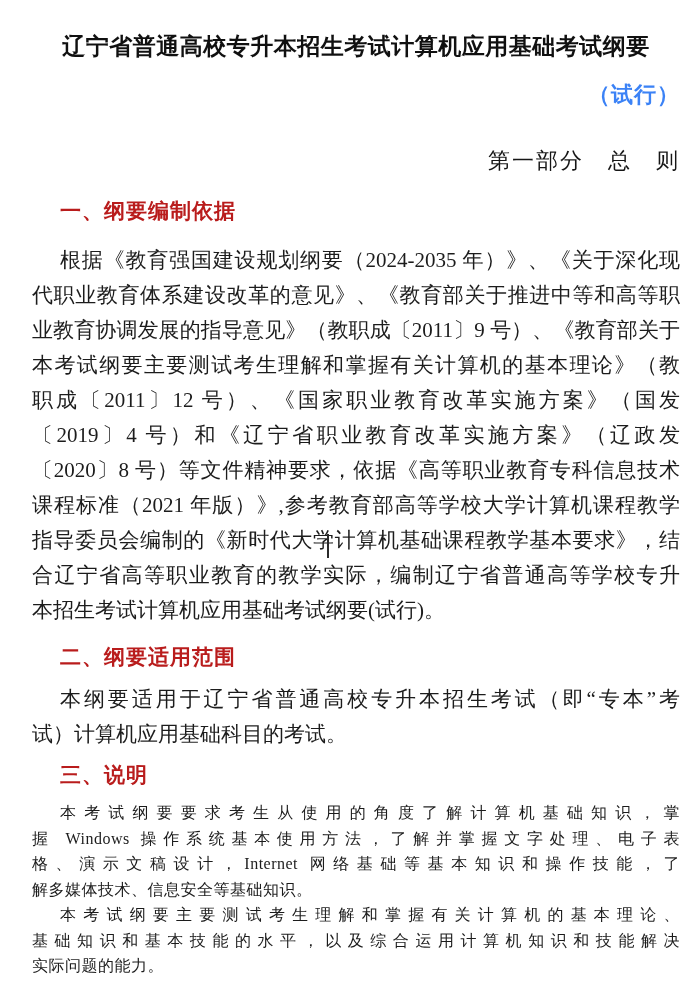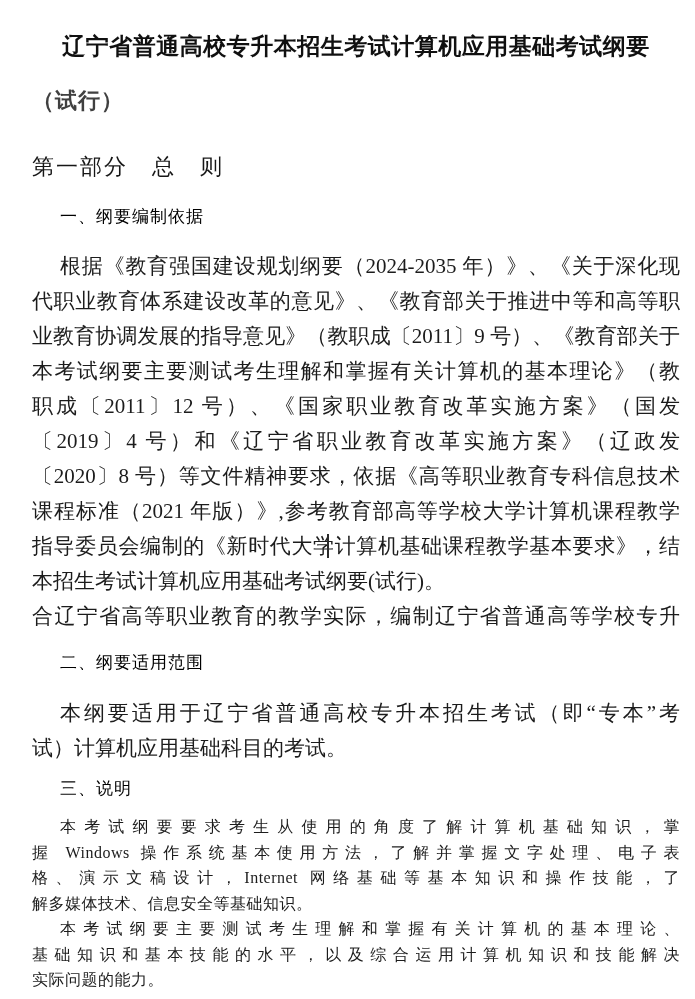--- a/index.html
+++ b/index.html
@@ -15,45 +15,45 @@
     padding: 33px 15px 0 32px;
     background: #ffffff;
   }
   .doc-title {
     text-align: center;
     font-size: 23px; line-height: 28px;
     font-weight: bold; color: #101010;
     letter-spacing: 0.5px;
   }
   .doc-subtitle {
-    margin-top: 27px;
-    text-align: left;
+    margin-top: 21px;
+    text-align: right;
     font-size: 22px; line-height: 26px;
-    font-weight: bold; color: #404040;
+    font-weight: bold; color: #3b82f6;
     letter-spacing: 1px;
   }
   .part-heading {
     margin-top: 40px;
-    text-align: left;
+    text-align: right;
     font-size: 22px; line-height: 26px;
     color: #161616;
     letter-spacing: 2px;
   }
   .sec-heading {
     font-family: "Liberation Sans", sans-serif;
-    font-weight: normal;
-    font-size: 17px; line-height: 26px;
-    color: #000000;
+    font-weight: bold;
+    font-size: 21px; line-height: 26px;
+    color: #b91c1c;
     padding-left: 28px;
     letter-spacing: 1px;
   }
   .sec-a .sec-heading { margin-top: 24px; }
   .sec-a .sec-body  { margin-top: 19px; }
   .sec-b .sec-heading { margin-top: 16px; }
-  .sec-b .sec-body  { margin-top: 20px; }
+  .sec-b .sec-body  { margin-top: 12px; }
   .sec-c .sec-heading { margin-top: 10px; }
   .sec-c .sec-body  { margin-top: 12px; }
 
   .line {
     text-align: justify;
     text-align-last: justify;
   }
   .sec-a .line, .sec-b .line { font-size: 21px; line-height: 35px; }
   .sec-c .line { font-size: 16px; line-height: 25.5px; letter-spacing: 0.5px; }
   .line.indent { text-indent: 28px; }
@@ -82,22 +82,22 @@
     <div class="sec-body">
         <div class="line indent">根据《教育强国建设规划纲要（2024-2035 年）》、《关于深化现</div>
         <div class="line">代职业教育体系建设改革的意见》、《教育部关于推进中等和高等职</div>
         <div class="line">业教育协调发展的指导意见》（教职成〔2011〕9 号）、《教育部关于</div>
         <div class="line">本考试纲要主要测试考生理解和掌握有关计算机的基本理论》（教</div>
         <div class="line">职成〔2011〕12 号）、《国家职业教育改革实施方案》（国发</div>
         <div class="line">〔2019〕4 号）和《辽宁省职业教育改革实施方案》（辽政发</div>
         <div class="line">〔2020〕8 号）等文件精神要求，依据《高等职业教育专科信息技术</div>
         <div class="line">课程标准（2021 年版）》,参考教育部高等学校大学计算机课程教学</div>
         <div class="line">指导委员会编制的《新时代大学计算机基础课程教学基本要求》，结</div>
+        <div class="line">合辽宁省高等职业教育的教学实际，编制辽宁省普通高等学校专升</div>
         <div class="line para-end">本招生考试计算机应用基础考试纲要(试行)。</div>
-        <div class="line">合辽宁省高等职业教育的教学实际，编制辽宁省普通高等学校专升</div>
       </div>
   </section>
 
   <section class="sec sec-b">
     <h2 class="sec-heading">二、纲要适用范围</h2>
     <div class="sec-body">
         <div class="line indent">本纲要适用于辽宁省普通高校专升本招生考试（即“专本”考</div>
         <div class="line para-end">试）计算机应用基础科目的考试。</div>
       </div>
   </section>

